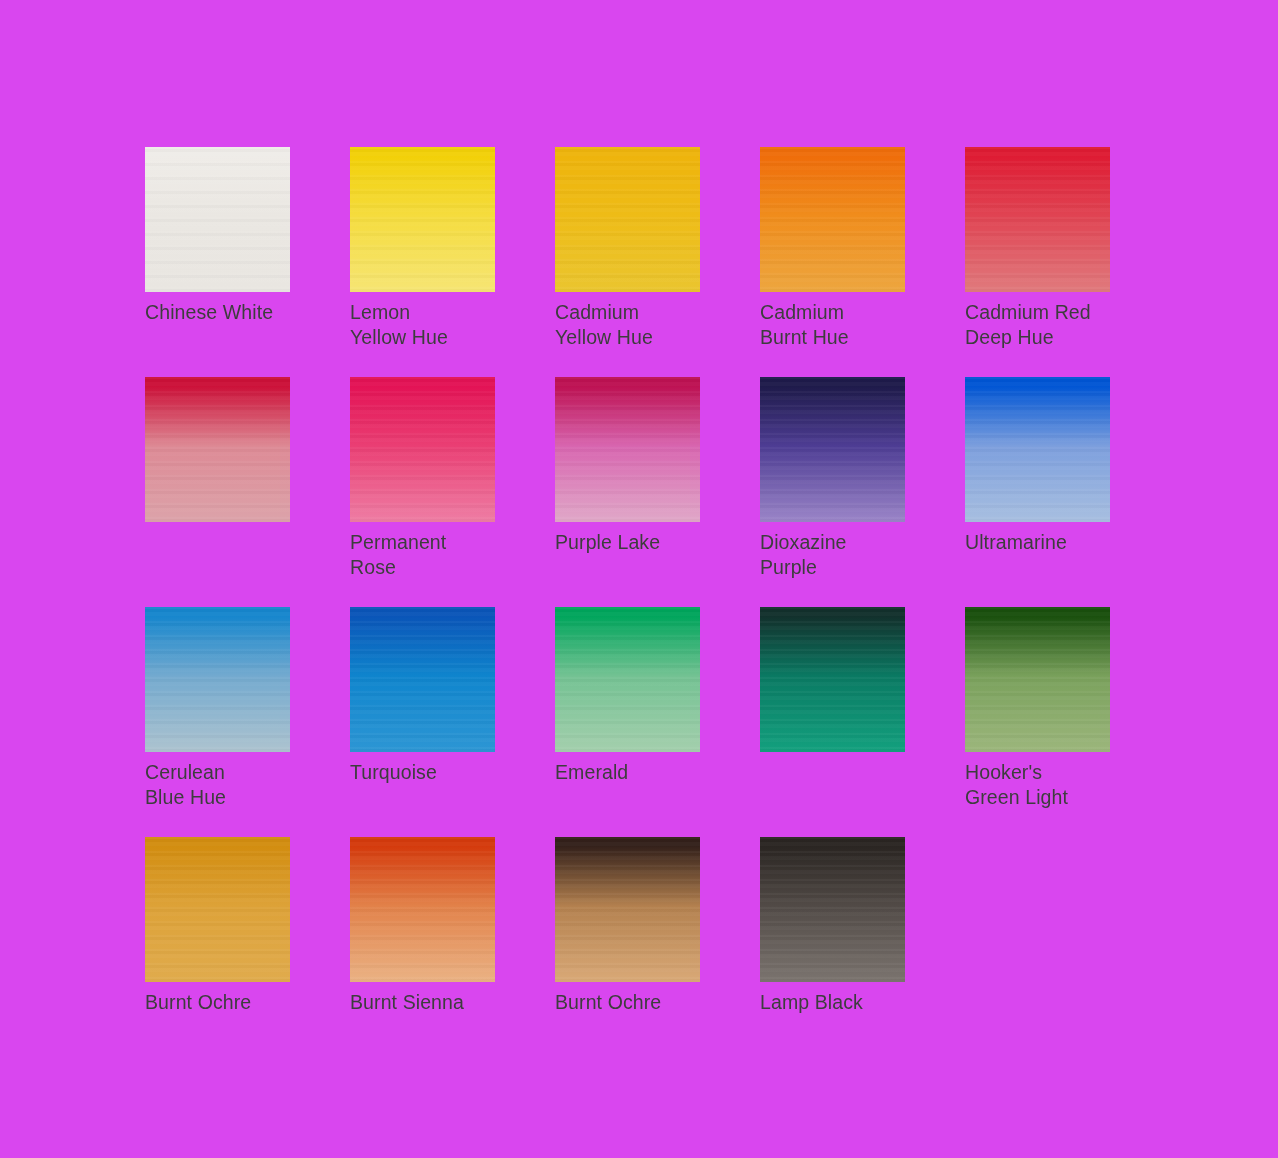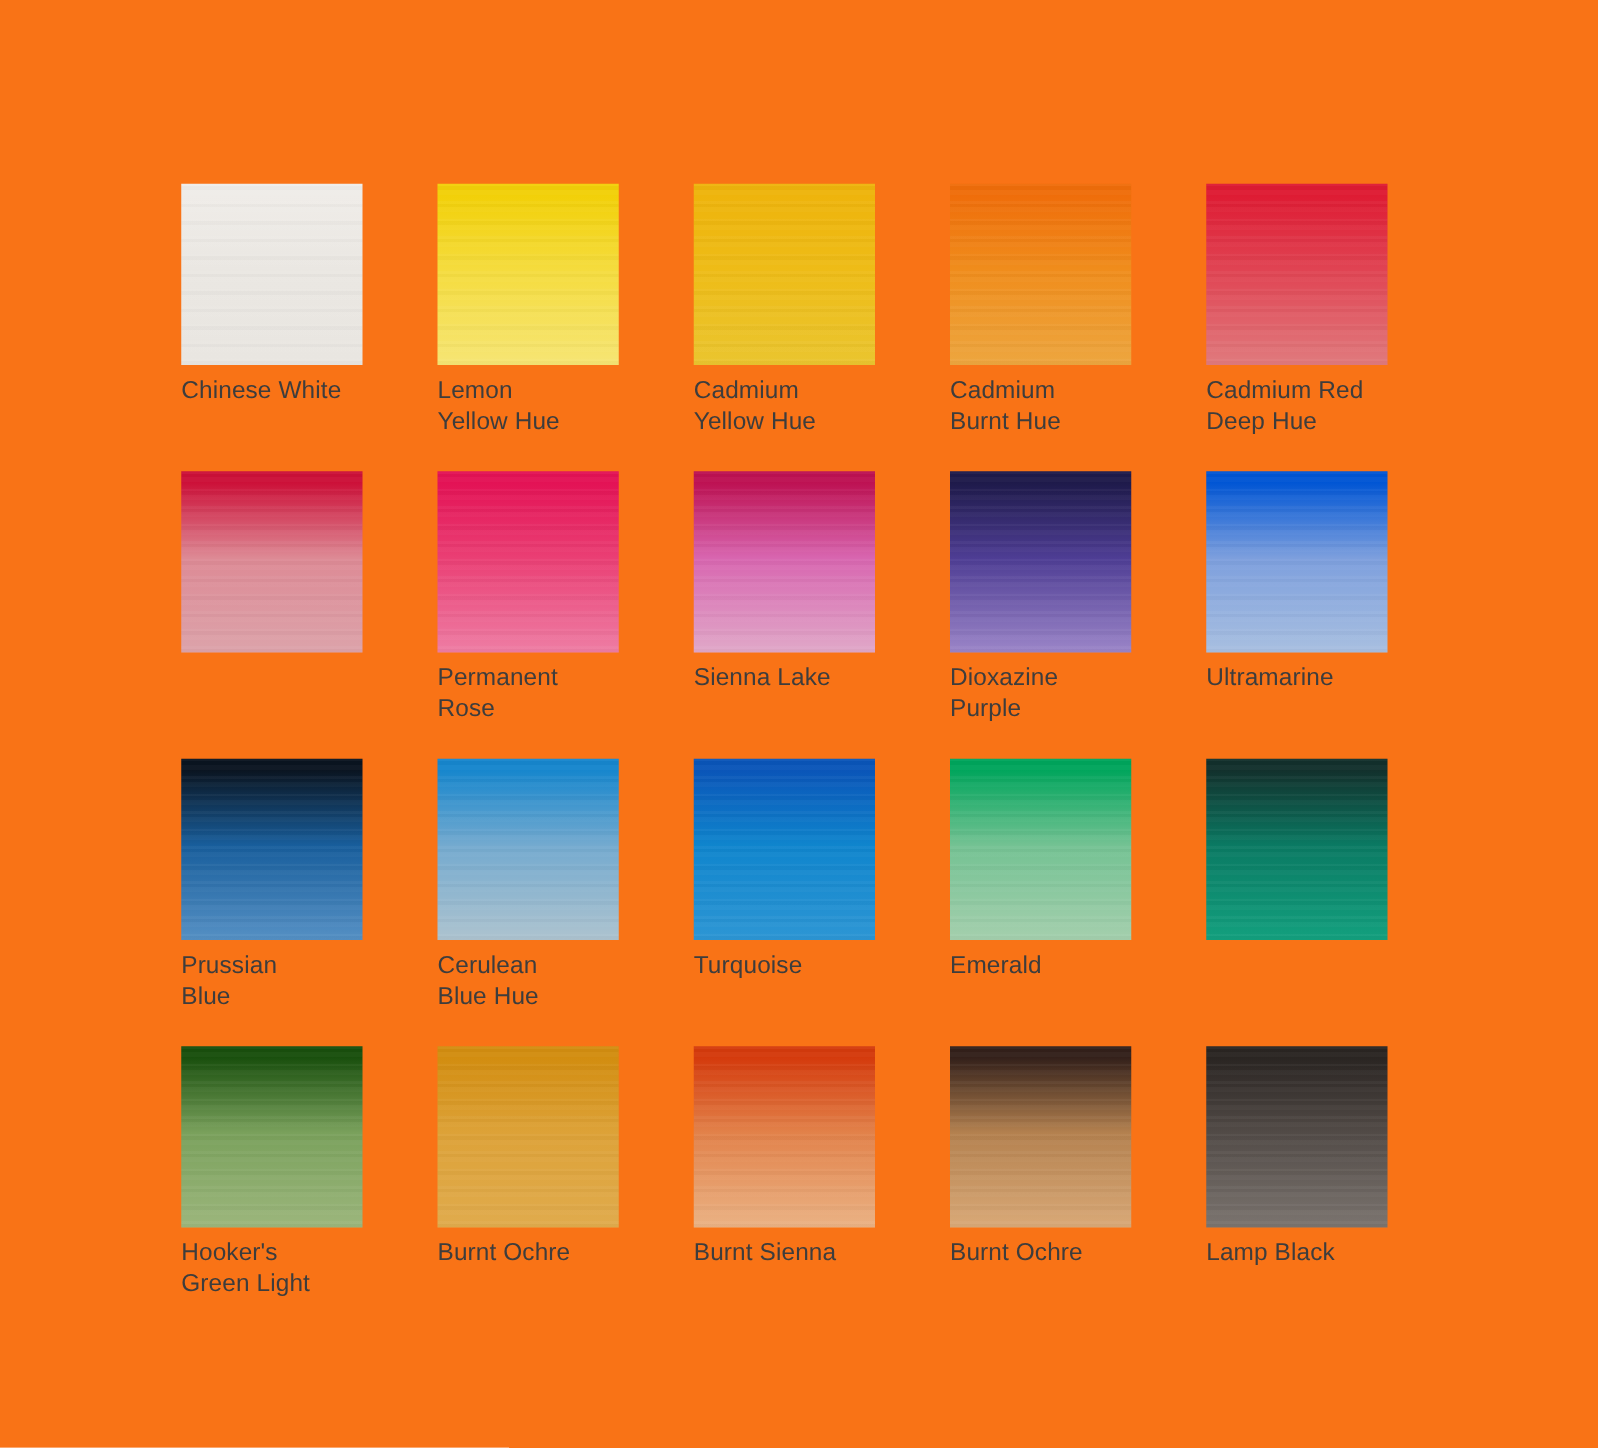--- a/index.html
+++ b/index.html
@@ -12,21 +12,21 @@
     height: 1158px;
     background: #ffffff;
     font-family: "Liberation Sans", sans-serif;
     overflow: hidden;
   }
 
   #swatch-chart {
     position: relative;
     width: 1278px;
     height: 1158px;
-    background: #f97316;
+    background: #d946ef;
   }
 
   .grid {
     position: absolute;
     left: 145px;
     top: 147px;
     display: grid;
     grid-template-columns: repeat(5, 145px);
     grid-template-rows: repeat(4, 145px);
     column-gap: 60px;
@@ -107,33 +107,29 @@
       </div>
       <div class="swatch-cell">
         <div class="swatch-chip" style="background: linear-gradient(rgb(204, 16, 56) 0%, rgb(204, 16, 56) 6%, rgb(221, 138, 149) 48%, rgb(220, 163, 170) 100%);"></div>
       </div>
       <div class="swatch-cell">
         <div class="swatch-chip" style="background: linear-gradient(rgb(227, 18, 85) 0%, rgb(227, 18, 85) 6%, rgb(234, 63, 116) 48%, rgb(238, 125, 164) 100%);"></div>
         <div class="swatch-label"><span>Permanent</span><br><span>Rose</span></div>
       </div>
       <div class="swatch-cell">
         <div class="swatch-chip" style="background: linear-gradient(rgb(189, 17, 82) 0%, rgb(189, 17, 82) 6%, rgb(216, 102, 176) 48%, rgb(224, 168, 200) 100%);"></div>
-        <div class="swatch-label"><span>Sienna Lake</span></div>
+        <div class="swatch-label"><span>Purple Lake</span></div>
       </div>
       <div class="swatch-cell">
         <div class="swatch-chip" style="background: linear-gradient(rgb(30, 26, 74) 0%, rgb(30, 26, 74) 6%, rgb(78, 61, 148) 48%, rgb(155, 133, 200) 100%);"></div>
         <div class="swatch-label"><span>Dioxazine</span><br><span>Purple</span></div>
       </div>
       <div class="swatch-cell">
         <div class="swatch-chip" style="background: linear-gradient(rgb(0, 85, 212) 0%, rgb(0, 85, 212) 6%, rgb(125, 159, 221) 48%, rgb(168, 191, 224) 100%);"></div>
         <div class="swatch-label"><span>Ultramarine</span></div>
-      </div>
-      <div class="swatch-cell">
-        <div class="swatch-chip" style="background: linear-gradient(rgb(10, 20, 32) 0%, rgb(10, 20, 32) 6%, rgb(24, 94, 156) 48%, rgb(85, 144, 196) 100%);"></div>
-        <div class="swatch-label"><span>Prussian</span><br><span>Blue</span></div>
       </div>
       <div class="swatch-cell">
         <div class="swatch-chip" style="background: linear-gradient(rgb(22, 134, 205) 0%, rgb(22, 134, 205) 6%, rgb(116, 170, 207) 48%, rgb(173, 195, 207) 100%);"></div>
         <div class="swatch-label"><span>Cerulean</span><br><span>Blue Hue</span></div>
       </div>
       <div class="swatch-cell">
         <div class="swatch-chip" style="background: linear-gradient(rgb(10, 85, 184) 0%, rgb(10, 85, 184) 6%, rgb(15, 133, 205) 48%, rgb(45, 150, 212) 100%);"></div>
         <div class="swatch-label"><span>Turquoise</span></div>
       </div>
       <div class="swatch-cell">

